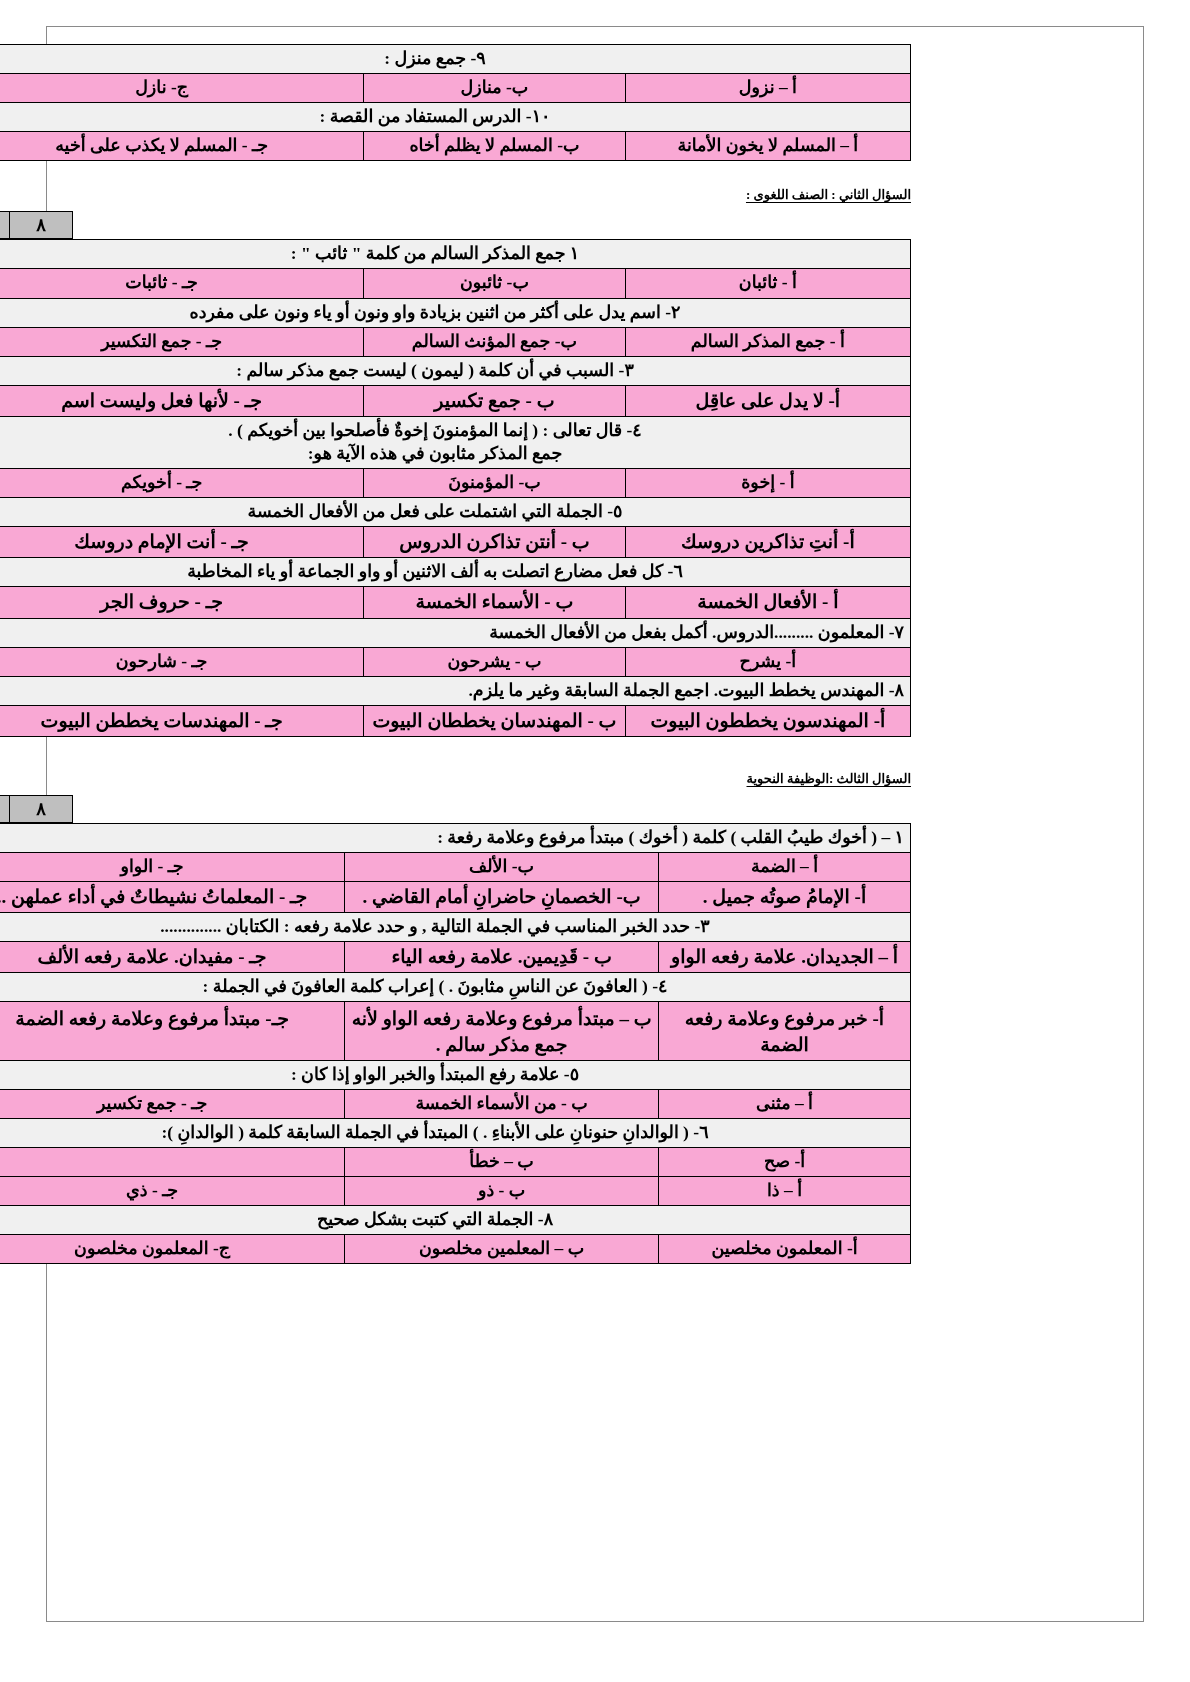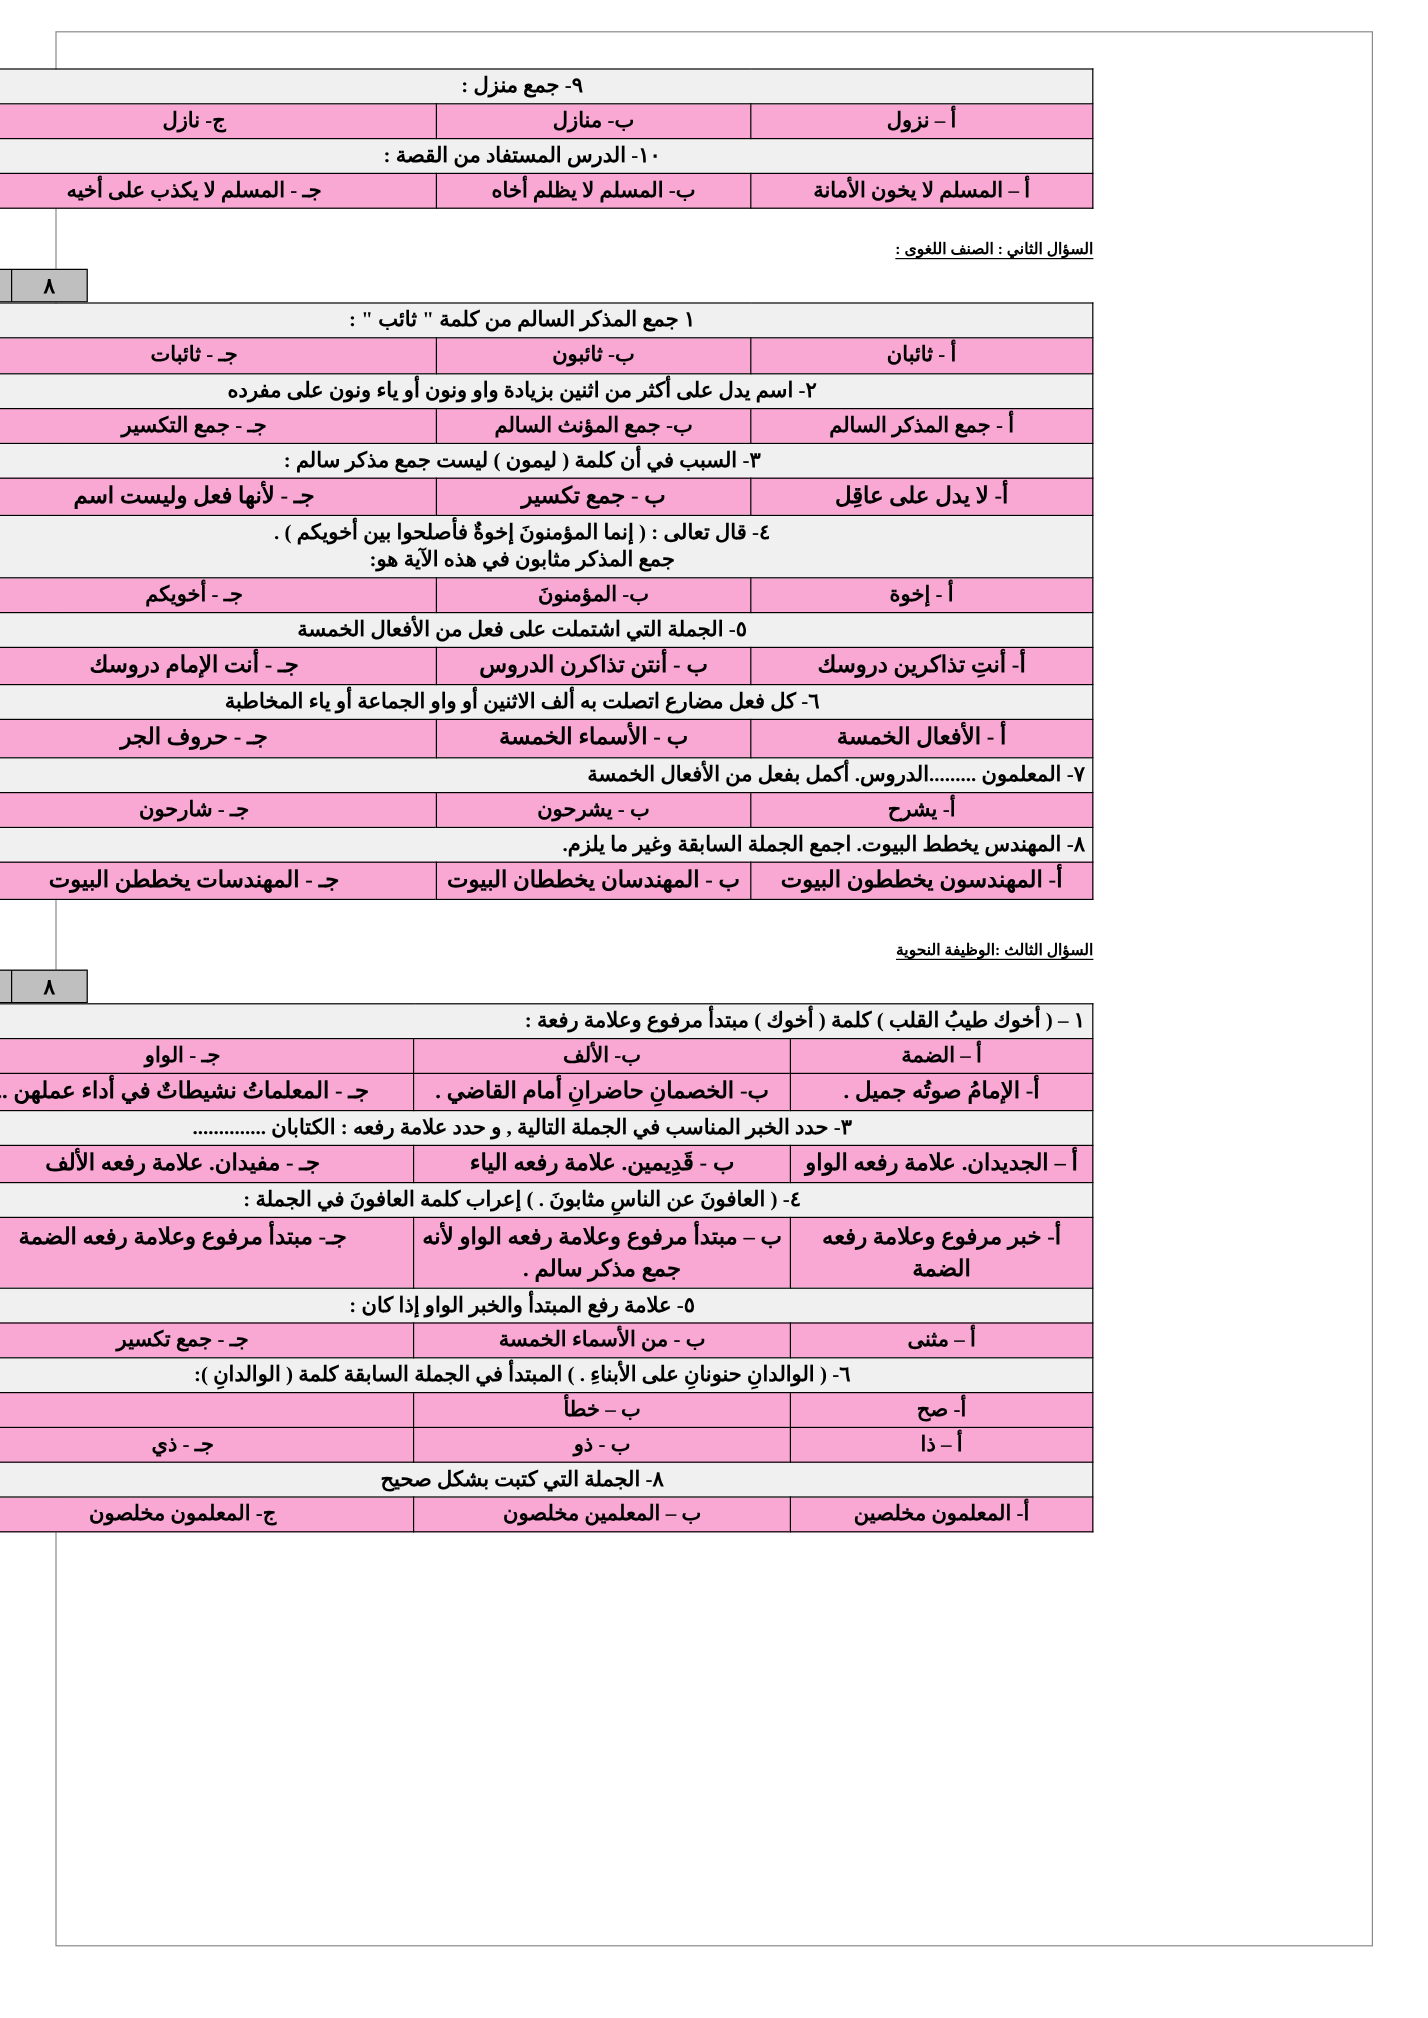--- a/index.html
+++ b/index.html
@@ -11,21 +11,21 @@
   }
   .page-frame{
     position:absolute;
     left:46px;top:26px;
     width:1098px;height:1596px;
     border:1px solid #8a8a8a;
     box-sizing:border-box;
   }
   .page-inner{
     position:absolute;
-    left:95px;top:57px;
+    left:95px;top:44px;
     width:816px;
   }
 
   
   table.q-table{
     width:952px;
     border-collapse:collapse;
     table-layout:fixed;
     margin:0;
   }

